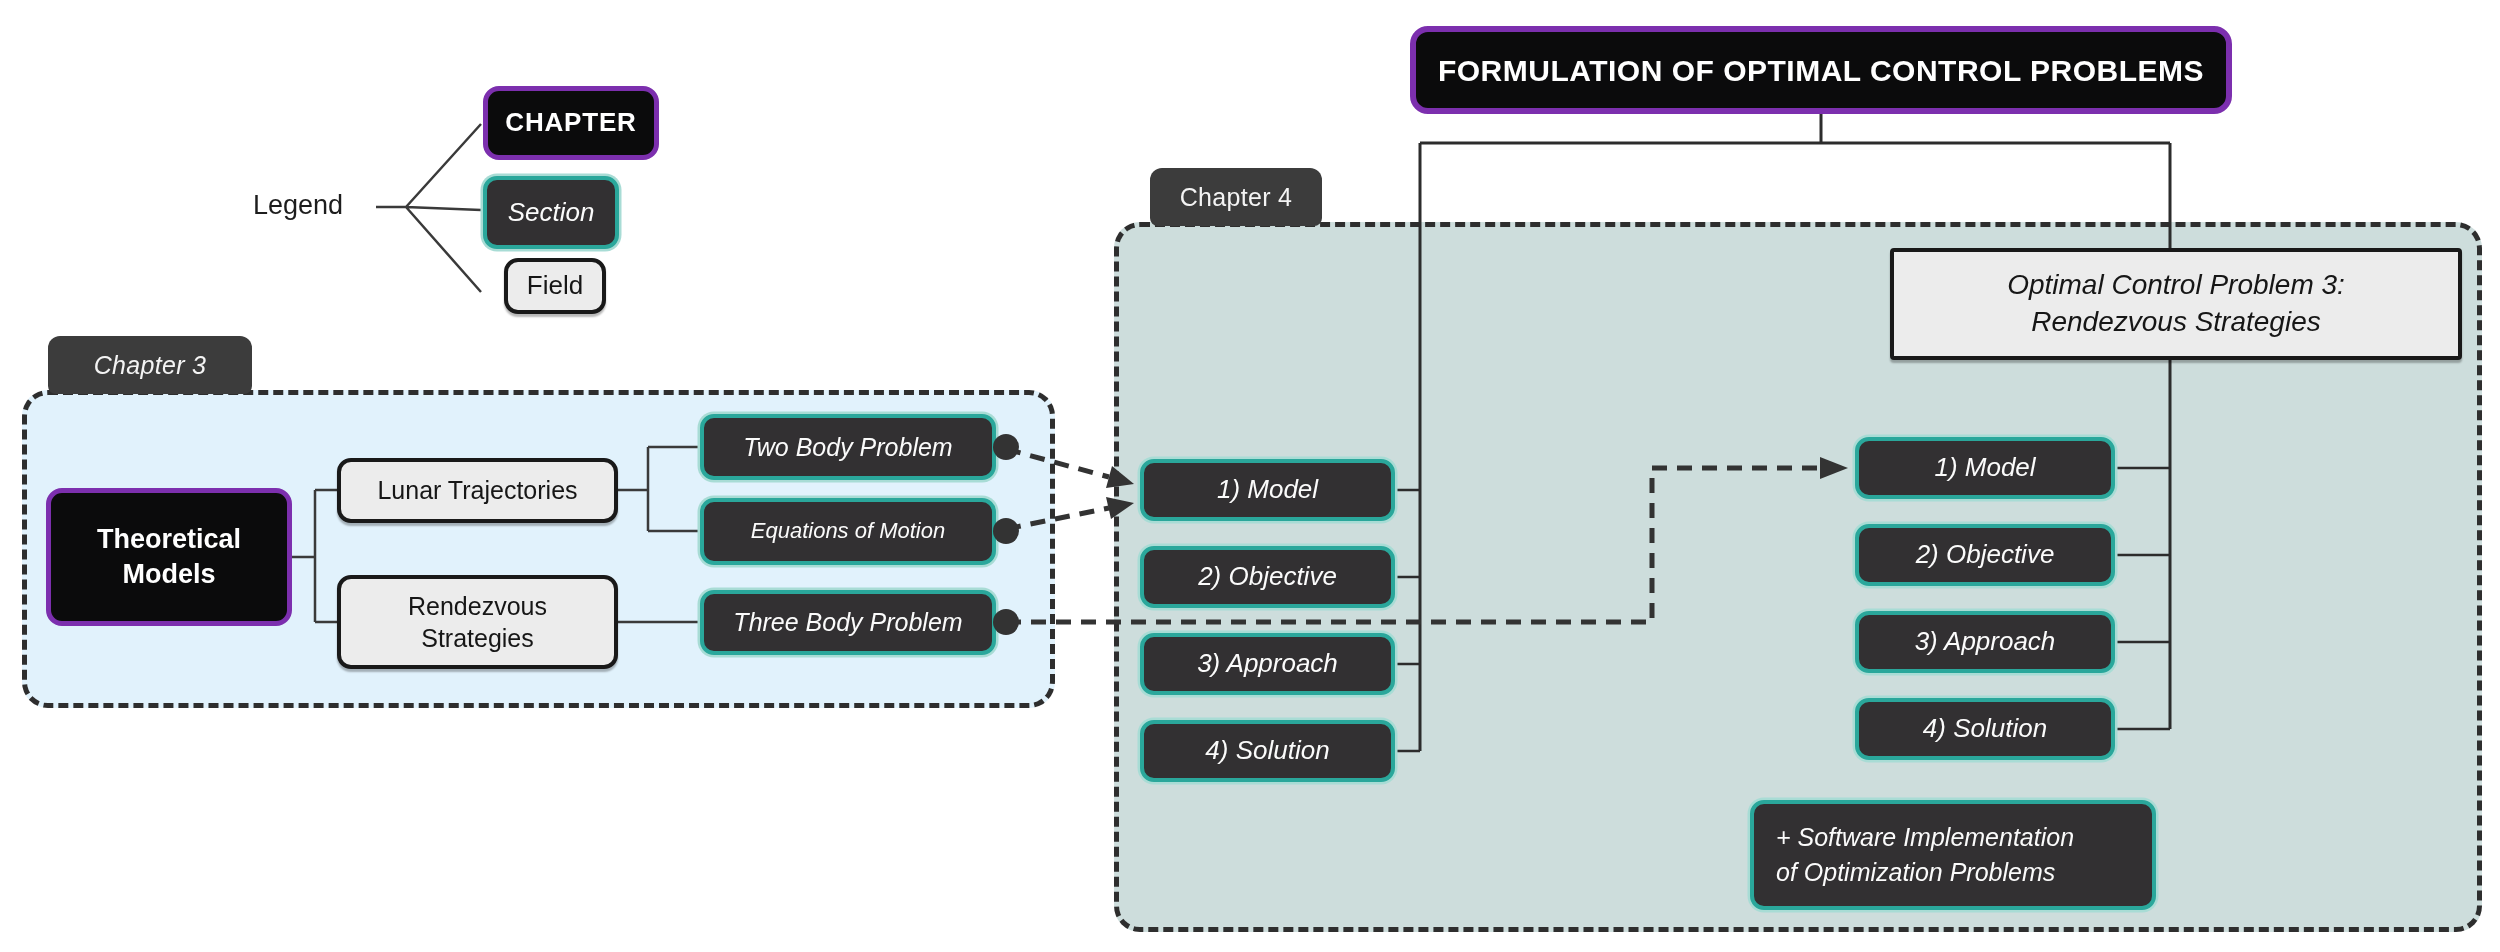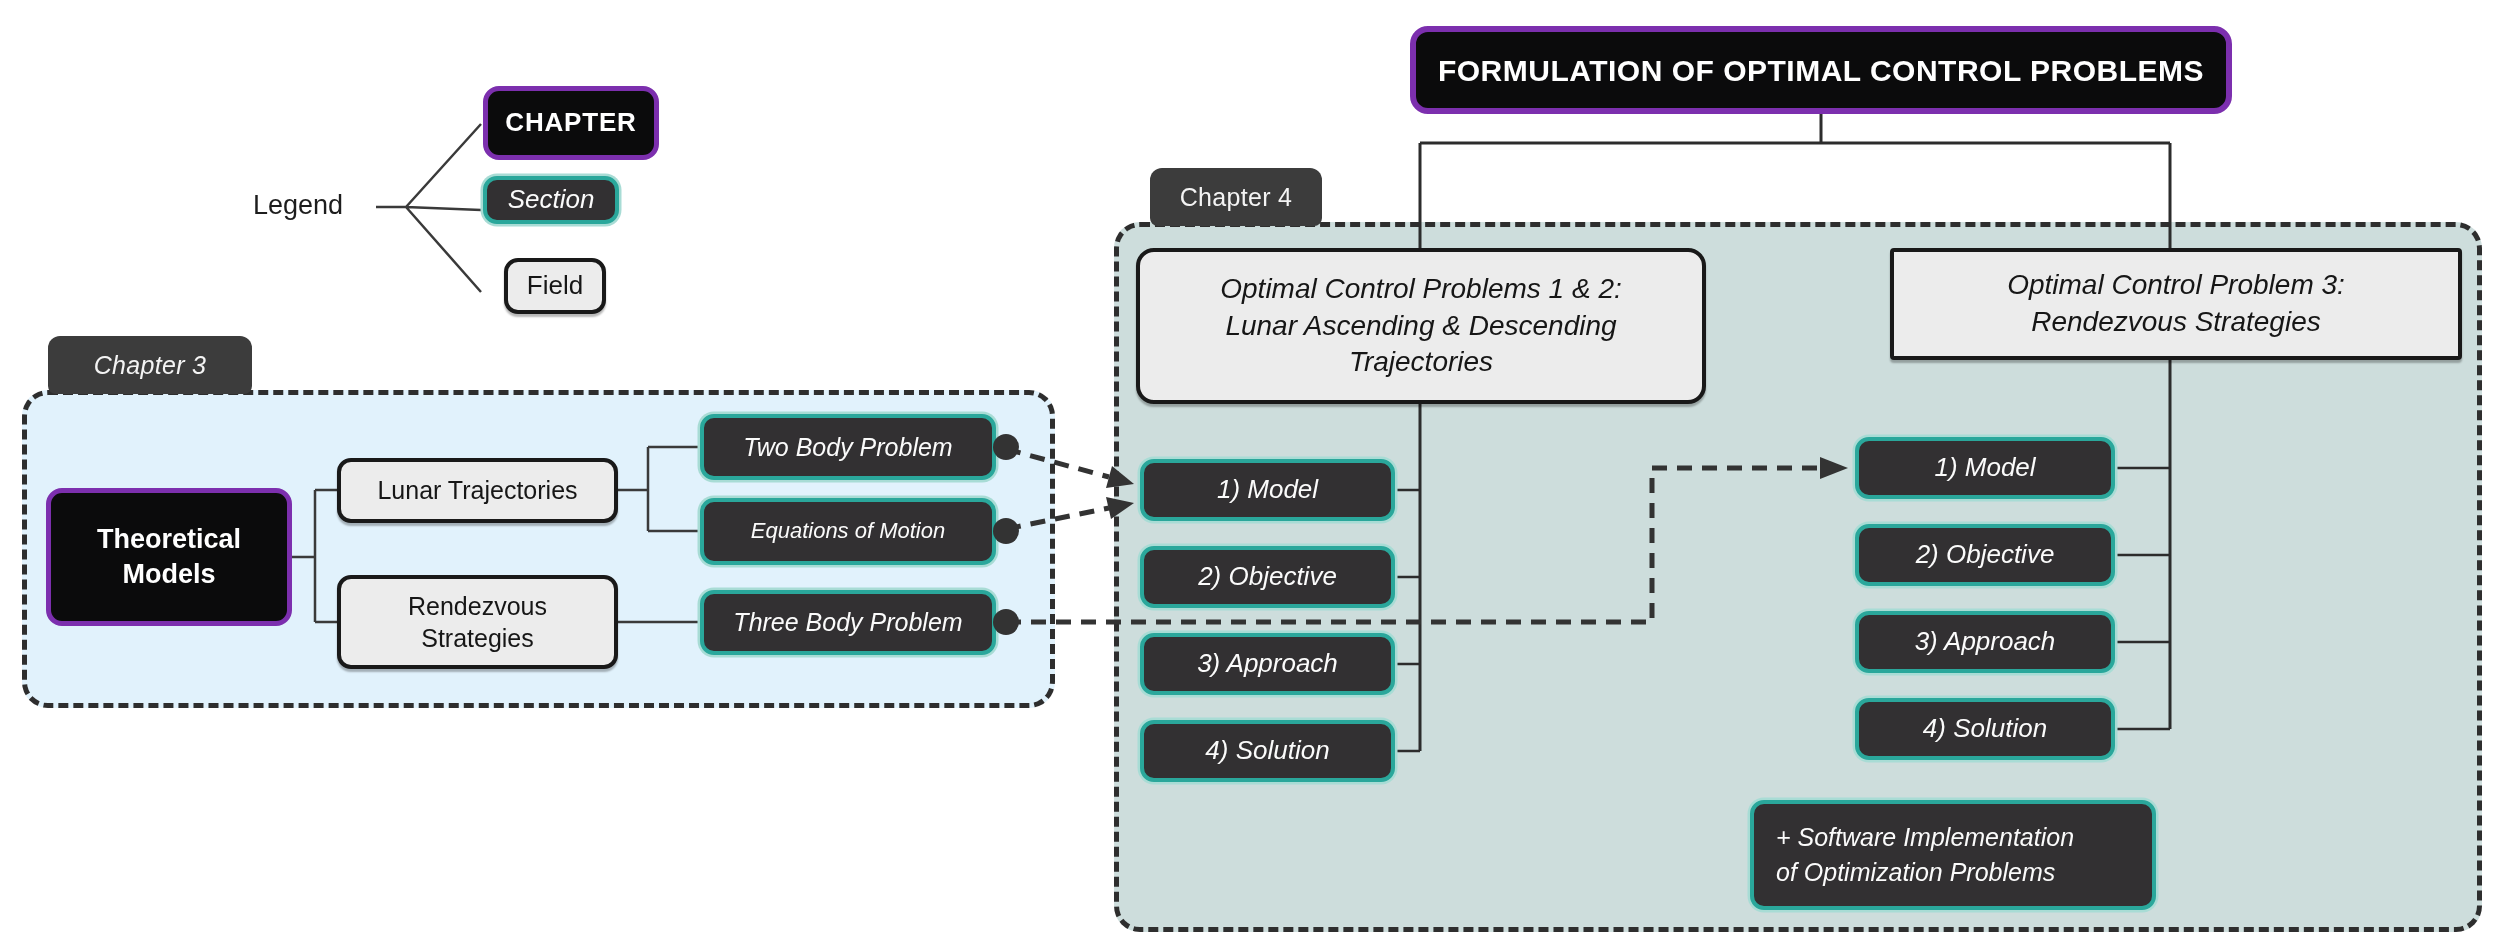--- a/index.html
+++ b/index.html
@@ -65,39 +65,36 @@
       <path d="M376 207 H406 M406 207 L481 124 M406 207 L481 210 M406 207 L481 292"></path>
     </g>
     <g stroke="#3a3a3a" stroke-width="2.5" fill="none">
       <path d="M292 557 H315 M315 490 V622 M315 490 H337 M315 622 H337
                M618 490 H648 M648 447 V531 M648 447 H700 M648 531 H700 M618 622 H700"></path>
     </g>
   </svg>
 
   <div class="label" style="left:253px;top:190px;font-size:27px;">Legend</div>
   <div class="box dark-purple" style="left:483px;top:86px;width:176px;height:74px;font-size:26px;border-width:5px;letter-spacing:0.8px;">CHAPTER</div>
-  <div class="box dark-teal" style="left:483px;top:176px;width:136px;height:48px;font-size:26px;">Section</div>
+  <div class="box dark-teal" style="left:483px;top:176px;width:136px;height:73px;font-size:26px;">Section</div>
   <div class="box light" style="left:504px;top:258px;width:102px;height:56px;font-size:26px;">Field</div>
 
   <div class="box dark-purple" style="left:1410px;top:26px;width:822px;height:88px;font-size:30px;border-radius:18px;letter-spacing:0.5px;text-align:center;">FORMULATION OF OPTIMAL CONTROL PROBLEMS</div>
 
   <div class="tab" style="left:48px;top:336px;width:204px;height:58px;font-style:italic;">Chapter 3</div>
   <div class="box dark-purple" style="left:46px;top:488px;width:246px;height:138px;font-size:27px;border-width:5px;">Theoretical
 Models</div>
   <div class="box light" style="left:337px;top:458px;width:281px;height:65px;font-size:25px;">Lunar Trajectories</div>
   <div class="box light" style="left:337px;top:575px;width:281px;height:94px;font-size:25px;">Rendezvous
 Strategies</div>
   <div class="box dark-teal" style="left:700px;top:414px;width:296px;height:66px;font-size:25px;">Two Body Problem</div>
   <div class="box dark-teal" style="left:700px;top:498px;width:296px;height:67px;font-size:22px;">Equations of Motion</div>
   <div class="box dark-teal" style="left:700px;top:590px;width:296px;height:65px;font-size:25px;">Three Body Problem</div>
 
   <div class="tab" style="left:1150px;top:168px;width:172px;height:58px;">Chapter 4</div>
-  <div class="box light italic" style="left:1136px;top:248px;width:570px;height:156px;font-size:28px;border-radius:18px;line-height:1.32;">Optimal Control Problems 1 &amp; 2:
-Lunar Ascending &amp; Descending
-Trajectories</div>
   <div class="box light italic" style="left:1890px;top:248px;width:572px;height:112px;font-size:28px;border-radius:4px;line-height:1.32;">Optimal Control Problem 3:
 Rendezvous Strategies</div>
 
   <div class="box dark-teal" style="left:1140px;top:459px;width:255px;height:62px;font-size:26px;">1) Model</div>
   <div class="box dark-teal" style="left:1140px;top:546px;width:255px;height:62px;font-size:26px;">2) Objective</div>
   <div class="box dark-teal" style="left:1140px;top:633px;width:255px;height:62px;font-size:26px;">3) Approach</div>
   <div class="box dark-teal" style="left:1140px;top:720px;width:255px;height:62px;font-size:26px;">4) Solution</div>
 
   <div class="box dark-teal" style="left:1855px;top:437px;width:260px;height:62px;font-size:26px;">1) Model</div>
   <div class="box dark-teal" style="left:1855px;top:524px;width:260px;height:62px;font-size:26px;">2) Objective</div>

